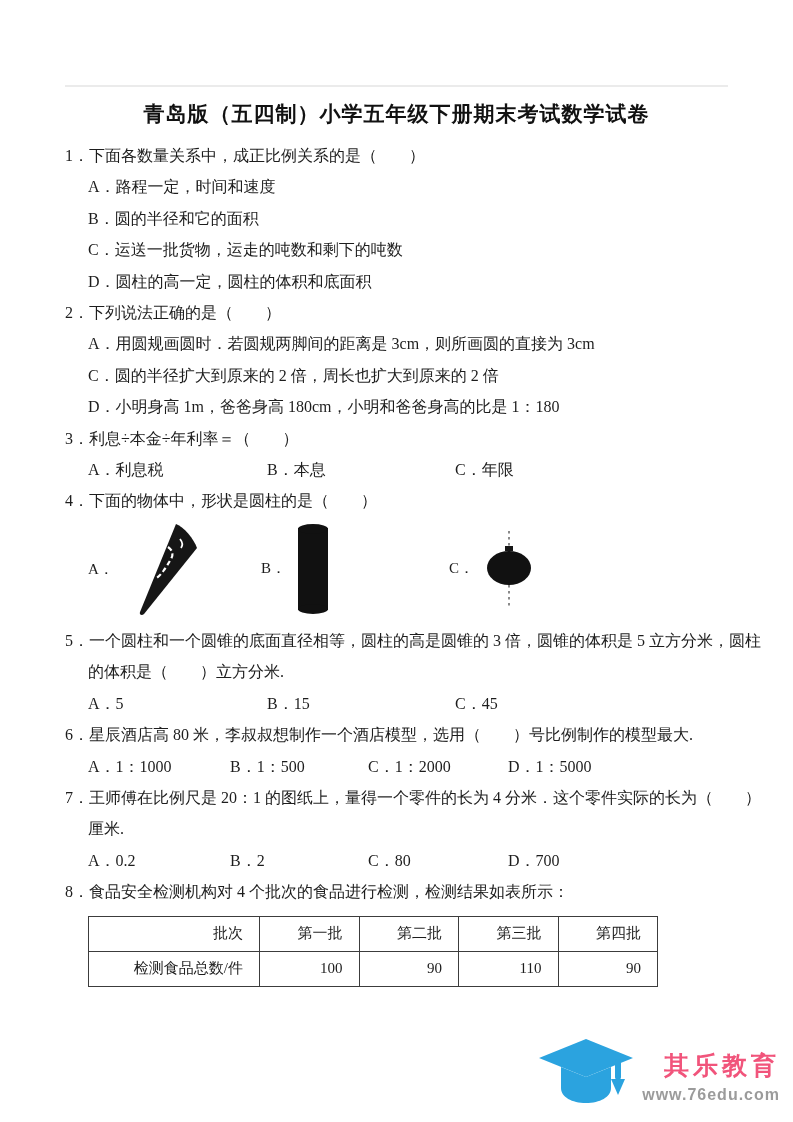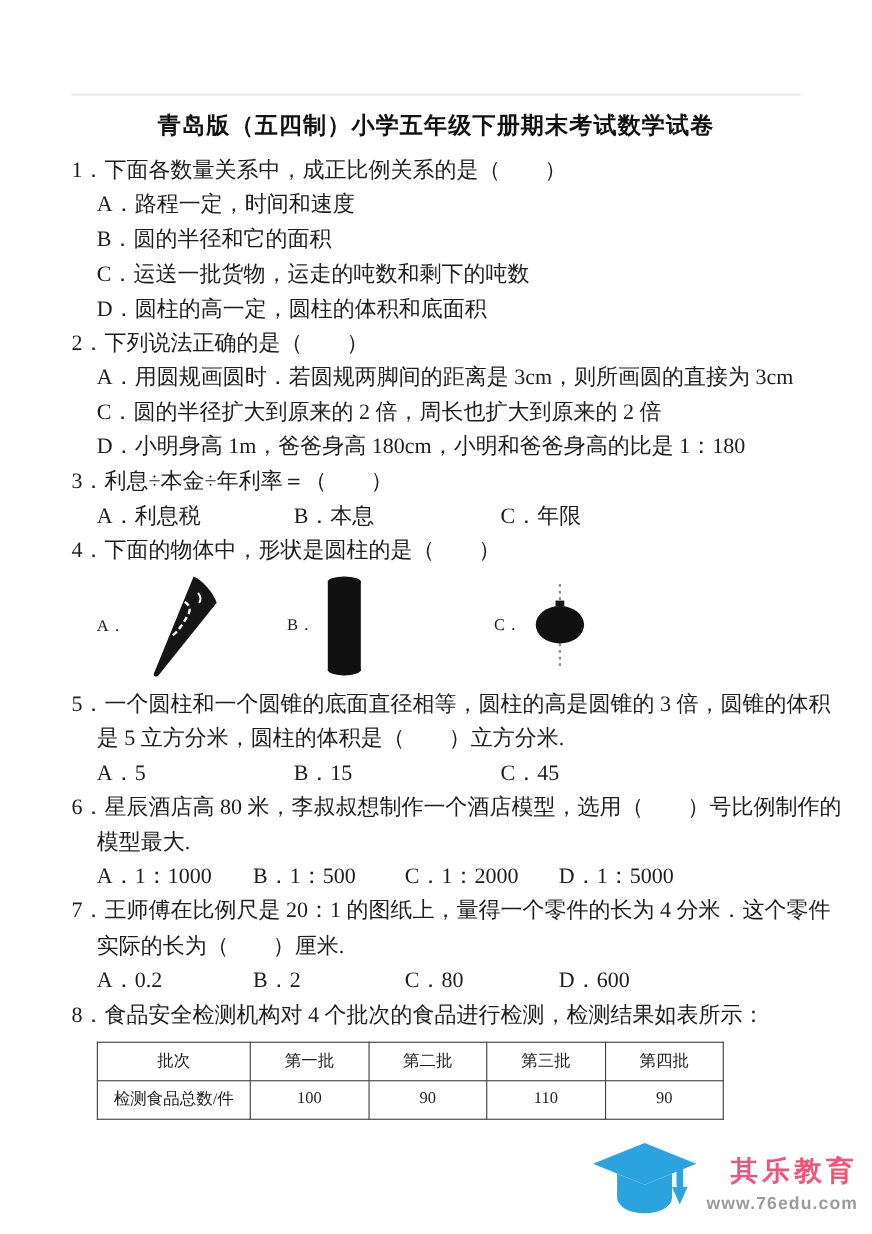--- a/index.html
+++ b/index.html
@@ -8,41 +8,41 @@
     font-family:"Liberation Serif","DejaVu Serif",serif;
     color:#1d1d1d;overflow:hidden;
   }
   .top-rule{position:absolute;left:65px;top:85px;width:663px;height:2px;background:#ebebeb;}
   .paper-title{
     position:absolute;left:0;top:100px;width:100%;text-align:center;
     font-family:Liberation Serif, serif;
     font-weight:bold;font-size:21px;color:#111;letter-spacing:1px;
   }
   .content{position:absolute;left:65px;top:140px;width:700px;}
-  .line{line-height:31.4px;font-size:20px;}
+  .line{line-height:31.4px;font-size:16px;}
   .section-heading{font-weight:bold;font-size:15.5px;}
   .stem{padding-left:23px;text-indent:-23px;}
   .opt-stack{padding-left:23px;}
   .opt-row{padding-left:23px;display:flex;}
   .opt-row.three span:nth-child(1){width:179px;}
   .opt-row.three span:nth-child(2){width:188px;}
   .opt-row.four span:nth-child(1){width:142px;}
   .opt-row.four span:nth-child(2){width:138px;}
   .opt-row.four span:nth-child(3){width:140px;}
   .fig-row{position:relative;height:108px;}
   .fig-group{position:absolute;display:flex;align-items:center;gap:10px;font-size:15px;}
   .fig-a{left:23px;top:4px;}
   .fig-b{left:196px;top:6px;}
   .fig-c{left:384px;top:14px;}
   .q8-table{
     border-collapse:collapse;margin:8px 0 0 23px;width:570px;
     font-size:15px;
   }
   .q8-table td{
-    border:1px solid #3c3c3c;height:34px;text-align:center;vertical-align:middle;padding:0 0;
+    border:1px solid #3c3c3c;height:34px;text-align:right;vertical-align:middle;padding:0 16px;
   }
   .q8-table td.c0{width:138px;}
   .watermark{
     position:absolute;right:13px;bottom:6px;display:flex;align-items:center;gap:6px;
   }
   .wm-text{display:flex;flex-direction:column;align-items:flex-end;}
   .wm-brand{
     font-family:"Liberation Sans","DejaVu Sans",sans-serif;
     font-weight:bold;font-size:25px;color:#F1547B;letter-spacing:4px;line-height:36px;
   }
@@ -122,21 +122,21 @@
       <span>B．1：500</span>
       <span>C．1：2000</span>
       <span>D．1：5000</span>
     </div>
 
     <div class="line stem">7．王师傅在比例尺是 20：1 的图纸上，量得一个零件的长为 4 分米．这个零件实际的长为（　　）厘米.</div>
     <div class="line opt-row four">
       <span>A．0.2</span>
       <span>B．2</span>
       <span>C．80</span>
-      <span>D．600</span>
+      <span>D．700</span>
     </div>
 
     <div class="line stem">8．食品安全检测机构对 4 个批次的食品进行检测，检测结果如表所示：</div>
     <table class="q8-table">
       <tbody>
         <tr>
           <td class="c0">批次</td>
           <td>第一批</td>
           <td>第二批</td>
           <td>第三批</td>

